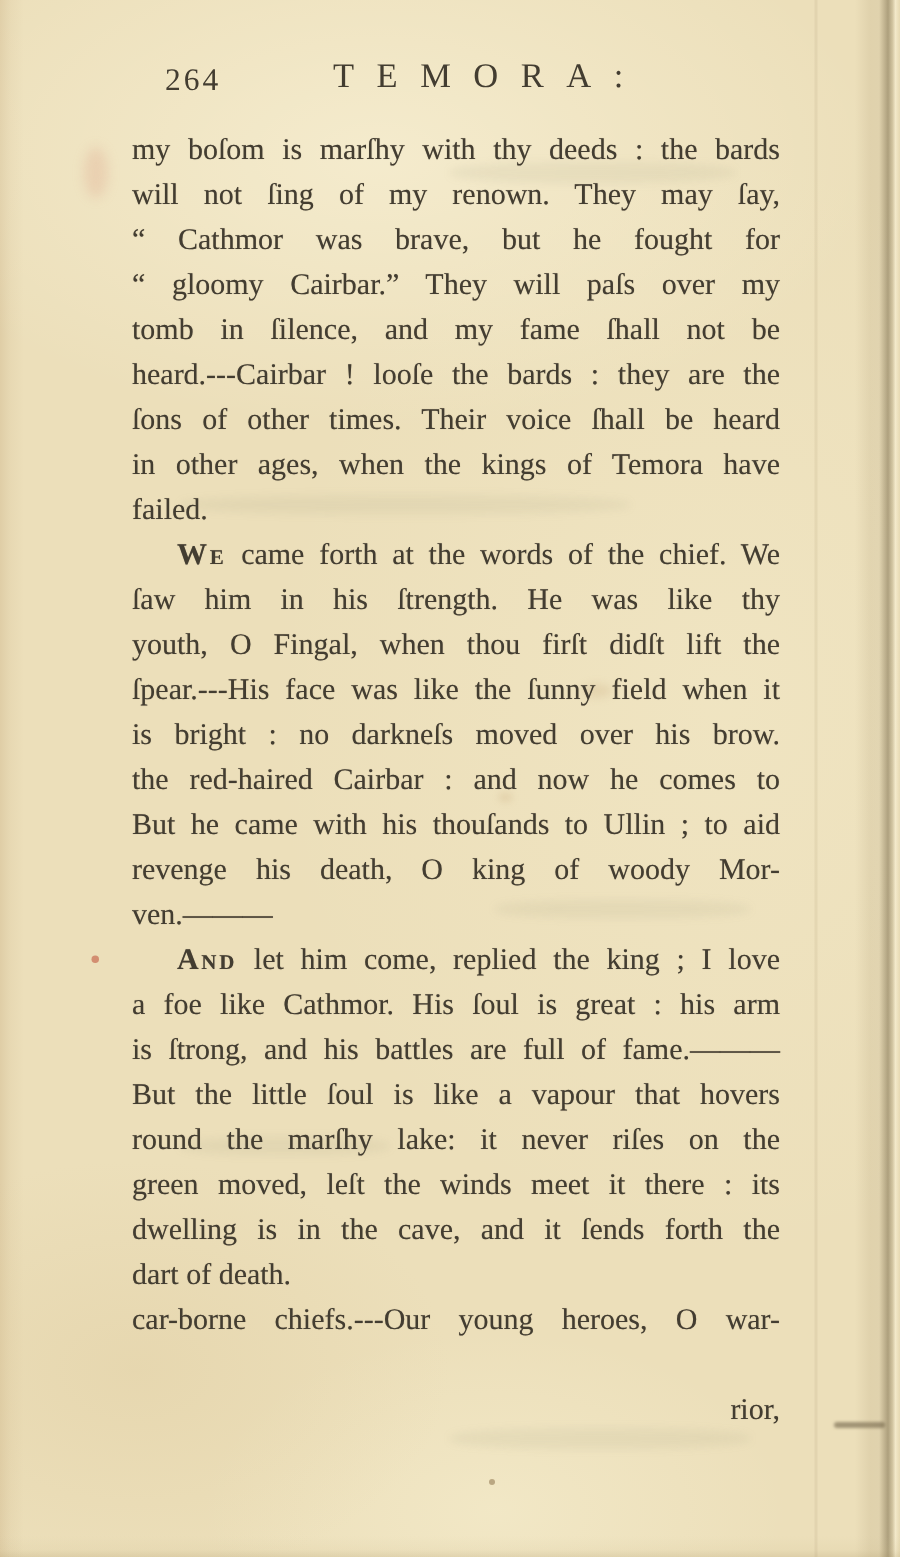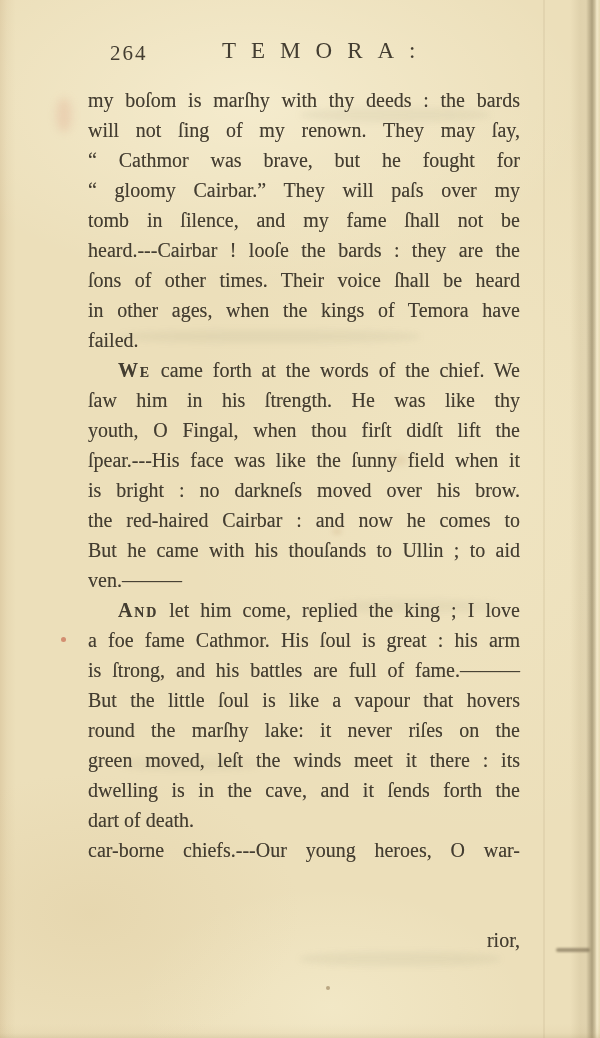--- a/index.html
+++ b/index.html
@@ -121,23 +121,24 @@
       <div class="line"><span>ſons of other times.  Their voice ſhall be heard</span></div>
       <div class="line"><span>in other ages, when the kings of Temora have</span></div>
       <div class="line left"><span>failed.</span></div>
       <div class="line indent"><span class="sc">We</span><span> came forth at the words of the chief.  We</span></div>
       <div class="line"><span>ſaw him in his ſtrength.  He was like thy</span></div>
       <div class="line"><span>youth, O Fingal, when thou firſt didſt lift the</span></div>
       <div class="line"><span>ſpear.---His face was like the ſunny field when it</span></div>
       <div class="line"><span>is bright : no darkneſs moved over his brow.</span></div>
       <div class="line"><span>the red-haired Cairbar : and now he comes to</span></div>
       <div class="line"><span>But he came with his thouſands to Ullin ; to aid</span></div>
+      <div class="line"><span>revenge his death, O king of woody Mor-</span></div>
       <div class="line left"><span>ven.———</span></div>
       <div class="line indent"><span class="sc">And</span><span> let him come, replied the king ; I love</span></div>
-      <div class="line"><span>a foe fame Cathmor.  His ſoul is great : his arm</span></div>
+      <div class="line"><span>a foe like Cathmor.  His ſoul is great : his arm</span></div>
       <div class="line"><span>is ſtrong, and his battles are full of fame.———</span></div>
       <div class="line"><span>But the little ſoul is like a vapour that hovers</span></div>
       <div class="line"><span>round the marſhy lake: it never riſes on the</span></div>
       <div class="line"><span>green moved, leſt the winds meet it there : its</span></div>
       <div class="line"><span>dwelling is in the cave, and it ſends forth the</span></div>
       <div class="line left"><span>dart of death.</span></div>
       <div class="line"><span>car-borne chiefs.---Our young heroes, O war-</span></div>
     </div>
 
   <div class="catchword">rior,</div>

